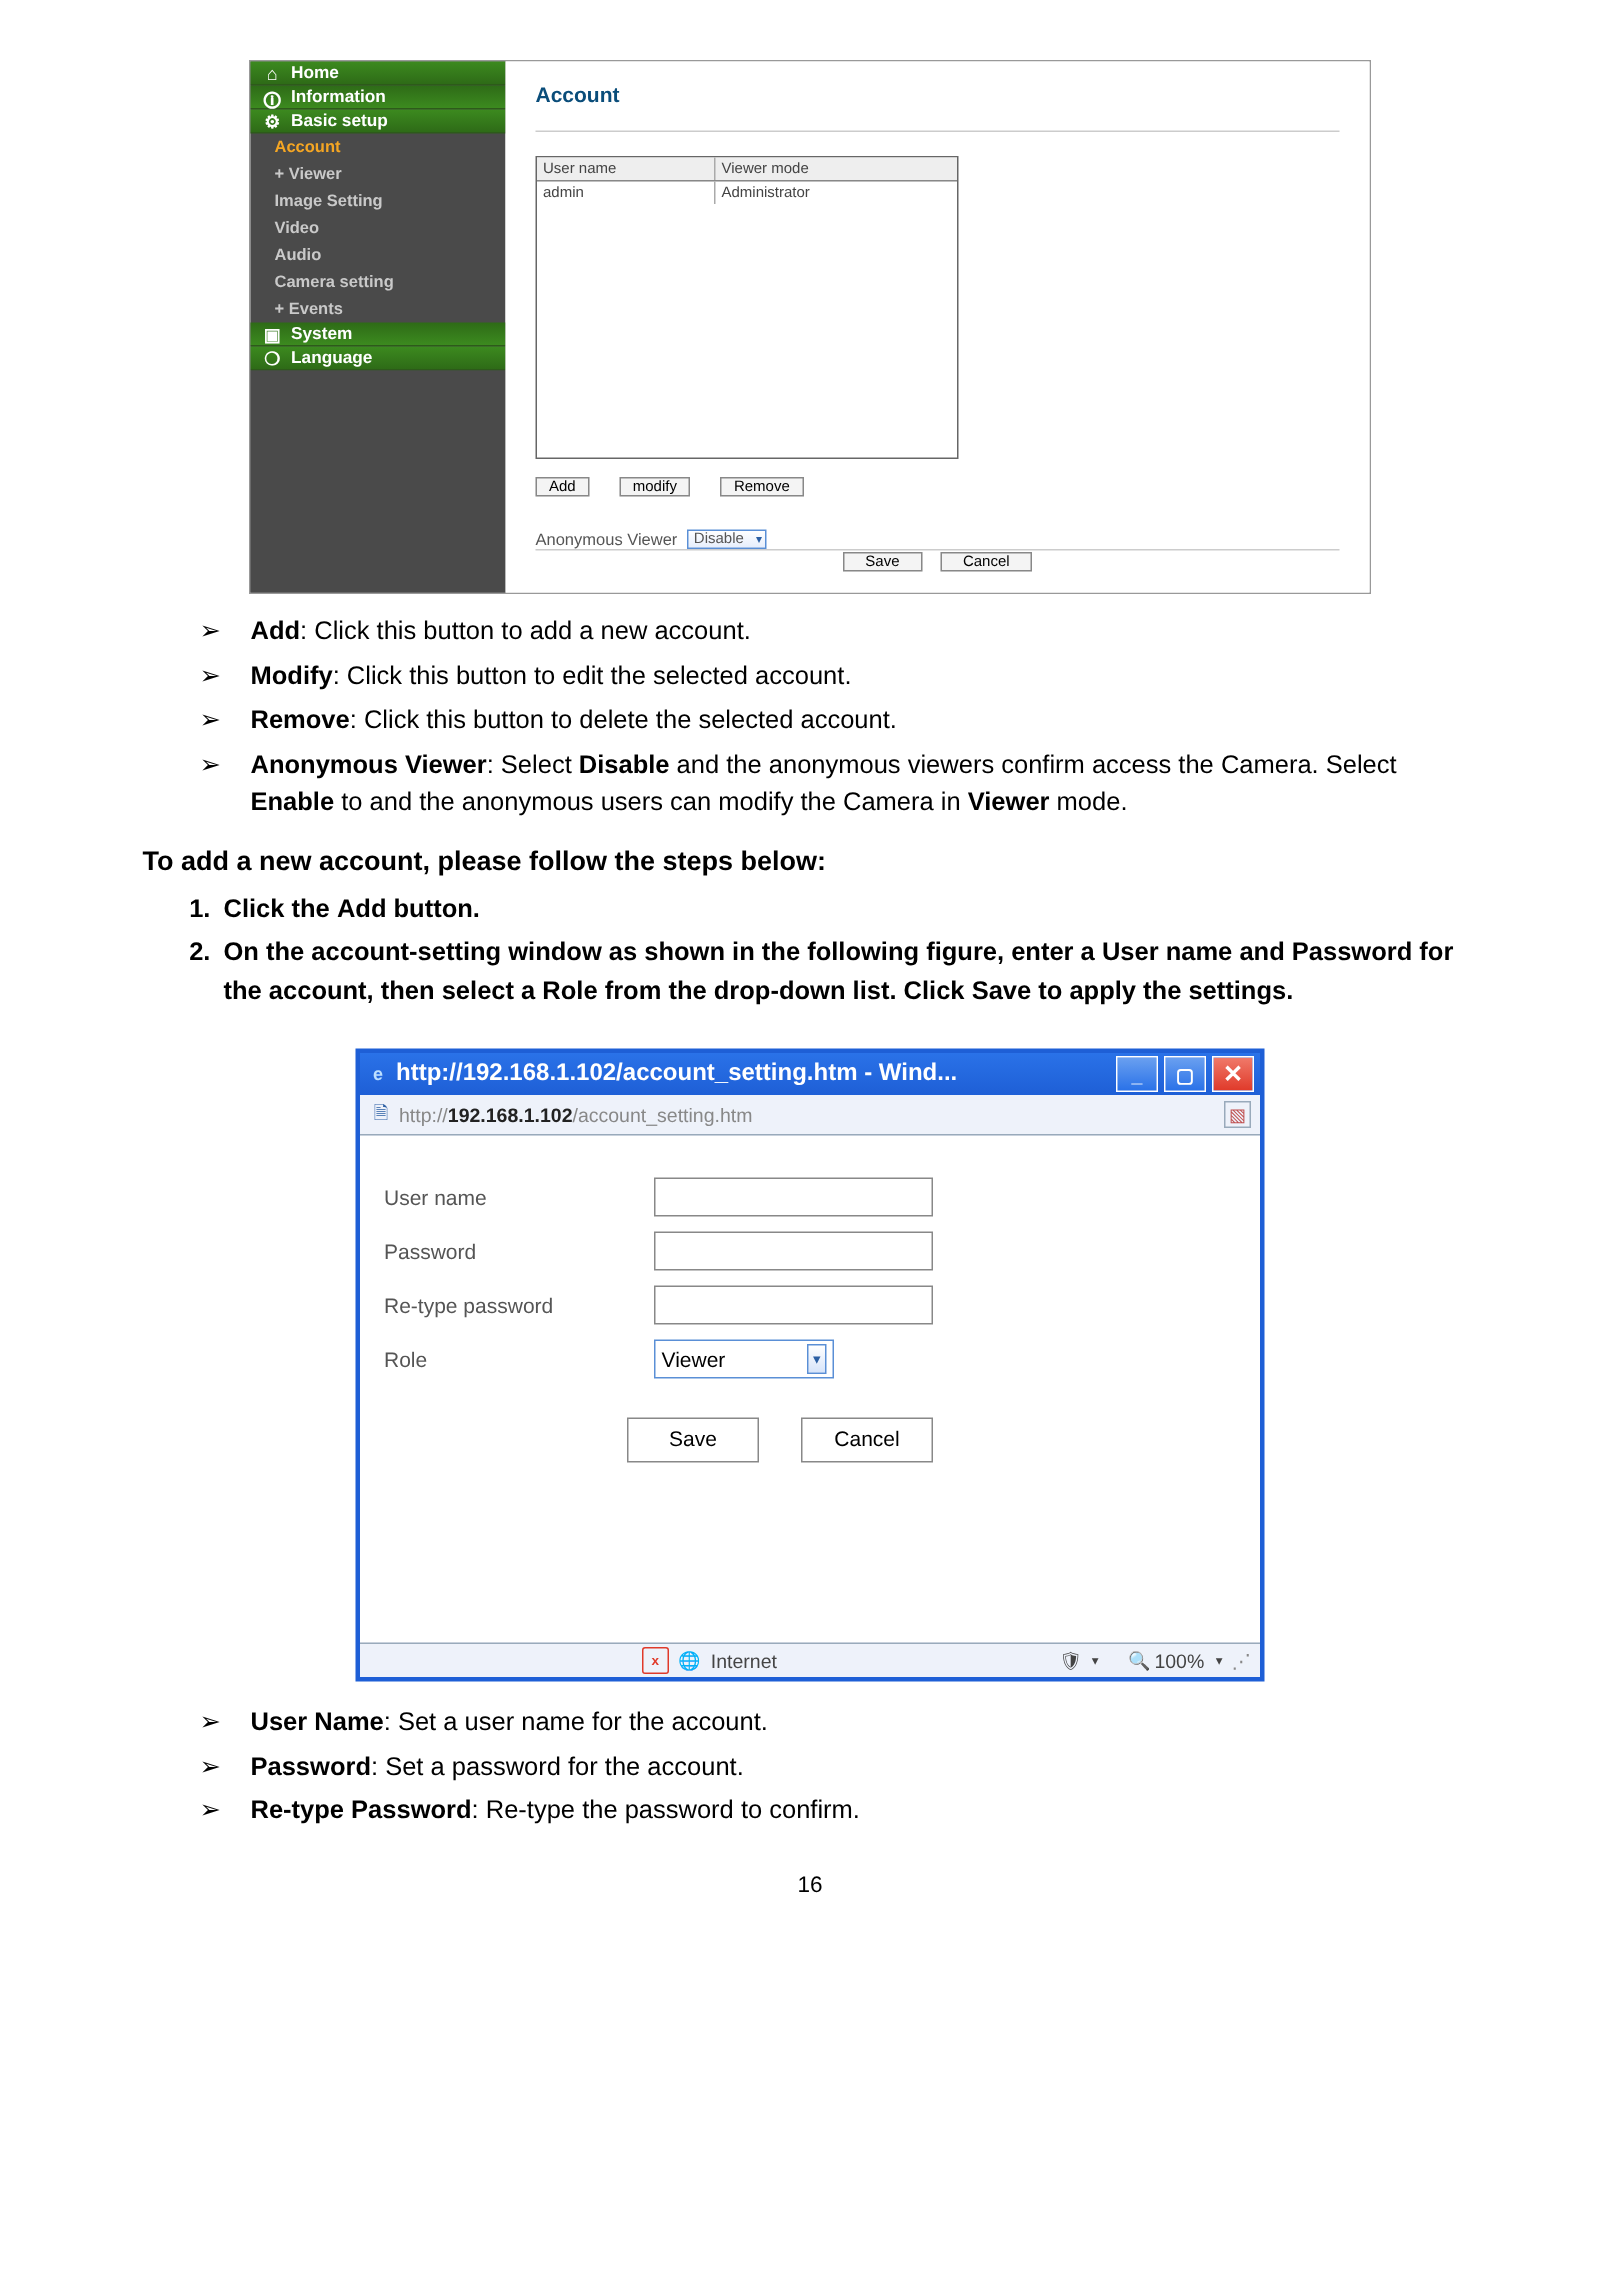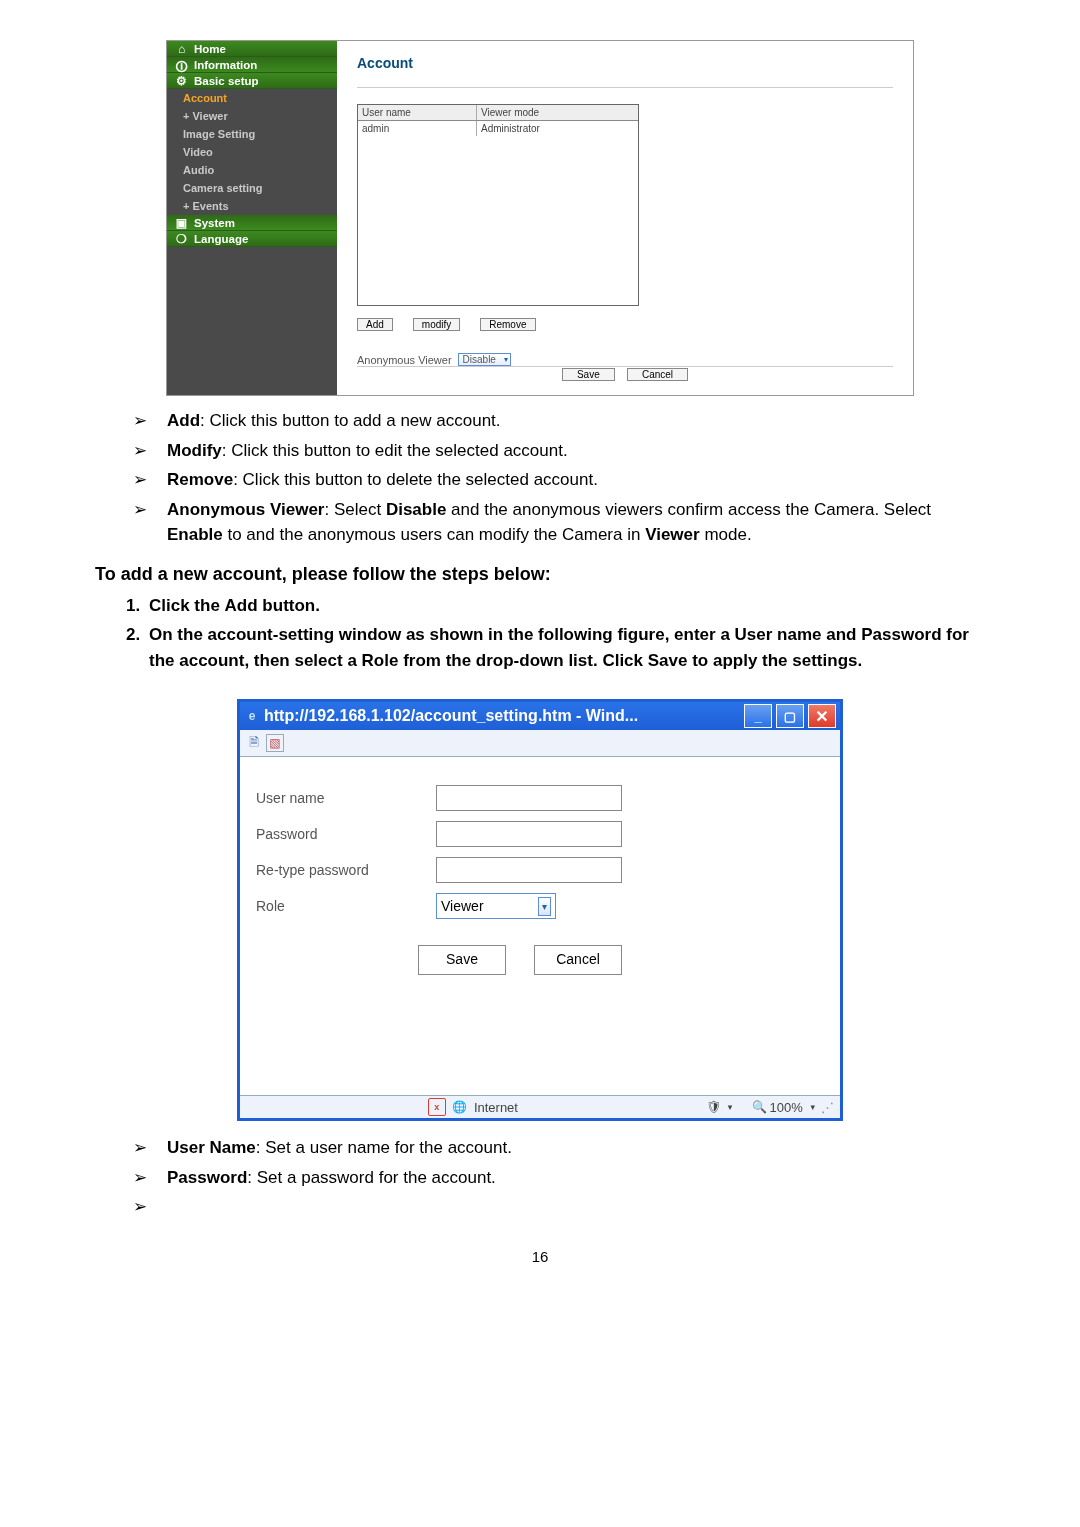--- a/index.html
+++ b/index.html
@@ -240,20 +240,21 @@
 <div class="screenshot2">
   <div class="s2-titlebar">
     <span class="mini-ic" style="color:#bde0ff;">e</span>
     <span class="ttl">http://192.168.1.102/account_setting.htm - Wind...</span>
     <span class="winbtn">_</span>
     <span class="winbtn">▢</span>
     <span class="winbtn close">✕</span>
   </div>
   <div class="s2-addrbar">
     <span class="mini-ic" style="color:#2b5fa4;">🗎</span>
+    <span class="url"><span>http://</span><b>192.168.1.102</b><span>/account_setting.htm</span></span>
     <span class="mini-ic" style="border:1px solid #9ab;color:#c05050;">▧</span>
   </div>
   <div class="s2-body">
     <div class="s2-row">
         <span class="lbl">User name</span>
         <input type="text" style="">
       </div>
     <div class="s2-row">
         <span class="lbl">Password</span>
         <input type="text" style="">
@@ -291,16 +292,17 @@
   <div class="li">
       <span class="arrow">➢</span>
       <span class="txt"><b>User Name</b><span>: Set a user name for the account.</span></span>
     </div>
   <div class="li">
       <span class="arrow">➢</span>
       <span class="txt"><b>Password</b><span>: Set a password for the account.</span></span>
     </div>
   <div class="li">
       <span class="arrow">➢</span>
+      <span class="txt"><b>Re-type Password</b><span>: Re-type the password to confirm.</span></span>
     </div>
 </div>
 
 <div class="pagenum">16</div>
 
 </body></html>

